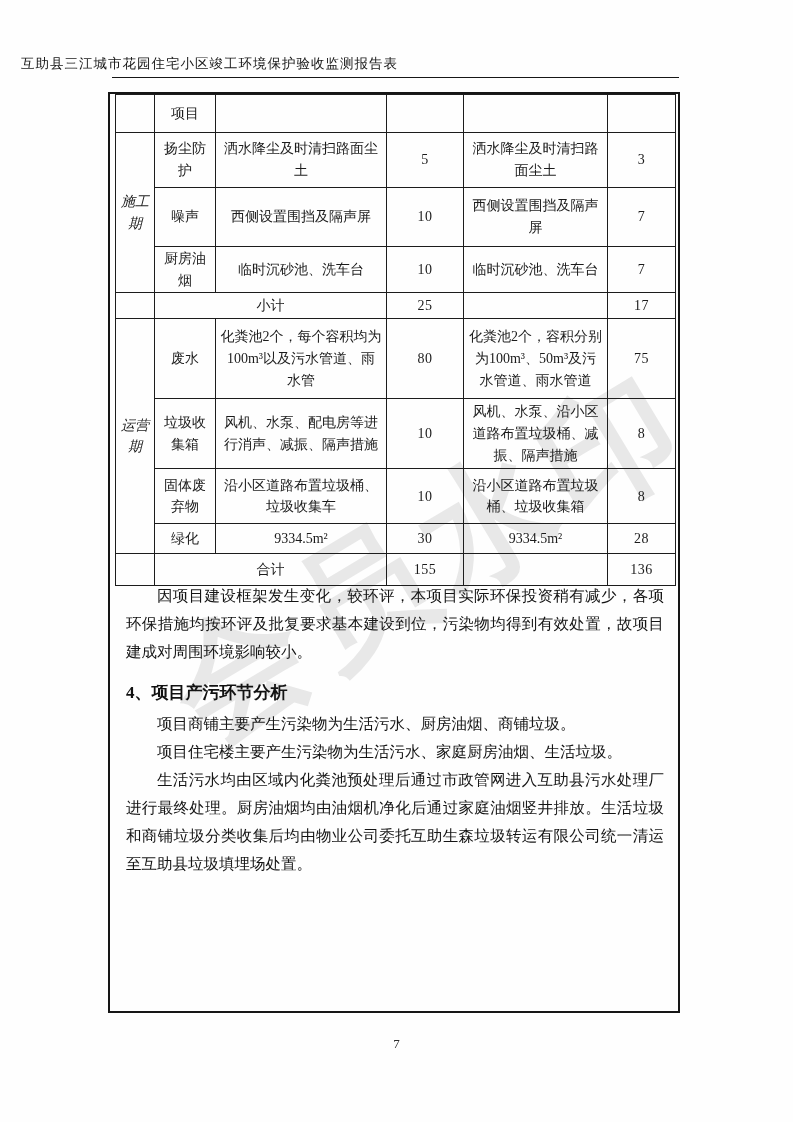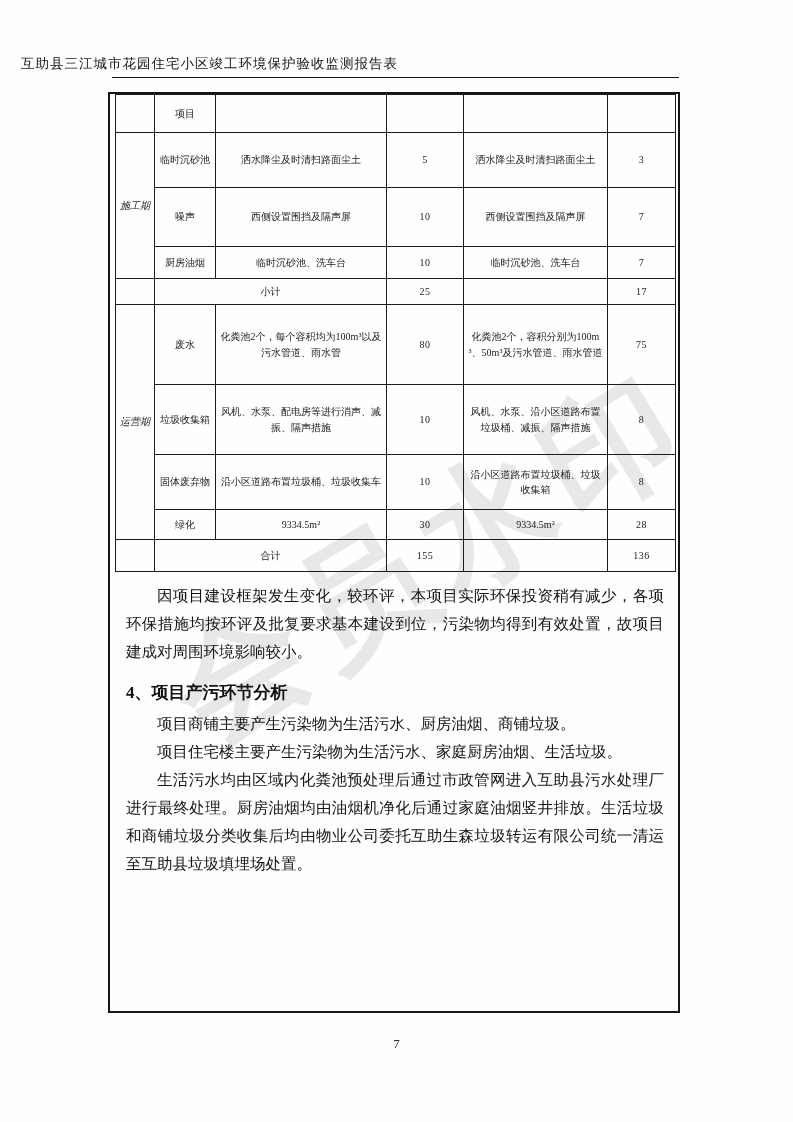--- a/index.html
+++ b/index.html
@@ -29,21 +29,21 @@
   }
 
   
   table.report{
     position:absolute;left:5px;top:0;
     border-collapse:collapse;table-layout:fixed;width:560px;
   }
   table.report td{
     border:1.5px solid #1c1c1c;
     text-align:center;vertical-align:middle;
-    font-size:10px;line-height:1.55;color:#1b1b1b;
+    font-size:14px;line-height:1.55;color:#1b1b1b;
     padding:1px 4px;box-sizing:border-box;
     word-break:break-all;
   }
   td.cC{padding:1px 15px;}
   td.cE{padding:1px 3px;}
   td.num{font-size:13px;letter-spacing:0.5px;}
   td.period{line-height:1.75;font-size:14px;padding:1px 5px;font-style:italic;}
   td.toplabel{vertical-align:top;padding-top:3px;}
 
   
@@ -100,21 +100,21 @@
           <td class="cA"></td>
           <td class="cB toplabel">项目</td>
           <td class="cC"></td>
           <td class="cD"></td>
           <td class="cE"></td>
           <td class="cF"></td>
         </tr>
 
         <tr style="height:55px">
           <td class="period" rowspan="3">施工期</td>
-          <td>临时沉砂池</td>
+          <td>扬尘防护</td>
           <td class="cC">洒水降尘及时清扫路面尘土</td>
           <td class="num">5</td>
           <td class="cE">洒水降尘及时清扫路面尘土</td>
           <td class="num">3</td>
         </tr>
 
         <tr style="height:59px">
           <td>噪声</td>
           <td class="cC">西侧设置围挡及隔声屏</td>
           <td class="num">10</td>

